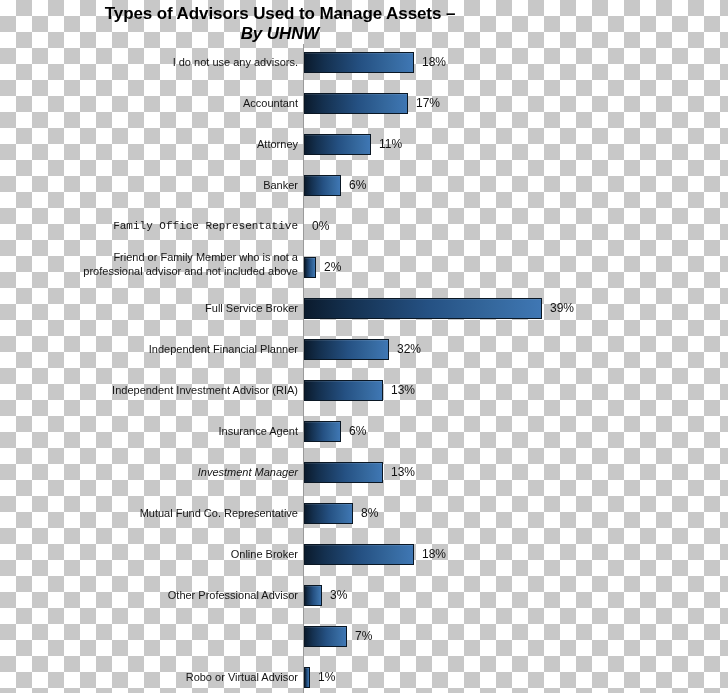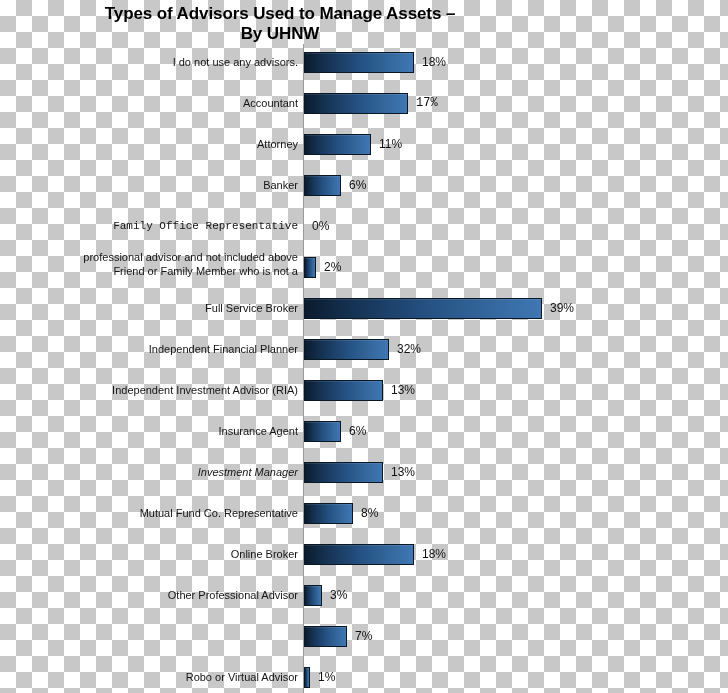--- a/index.html
+++ b/index.html
@@ -32,21 +32,21 @@
     left: 0;
     top: 4px;
     width: 560px;
     text-align: center;
     font-size: 17px;
     font-weight: bold;
     color: #000000;
     line-height: 20px;
     letter-spacing: -0.1px;
   }
-  .chart-title .line2 { display: block; }
+  .chart-title .line2 { display: block; font-style: italic; }
 
   
   .plot {
     position: absolute;
     left: 0;
     top: 44px;
     width: 728px;
     height: 649px;
   }
 
@@ -124,21 +124,21 @@
           <div class="bar-wrap" style="top: 8px; width: 110px;">
             <div class="bar" style="width: 110px;"></div>
           </div>
           <div class="value-label" style="left: 422px; top: 11px;">18%</div>
         </div>
         <div class="row" style="top: 41px;">
           <div class="cat-label" style="top: 12px;">Accountant</div>
           <div class="bar-wrap" style="top: 8px; width: 104px;">
             <div class="bar" style="width: 104px;"></div>
           </div>
-          <div class="value-label" style="left: 416px; top: 11px; font-family: Liberation Mono, monospace;">17%</div>
+          <div class="value-label" style="left: 416px; top: 11px;">17%</div>
         </div>
         <div class="row" style="top: 82px;">
           <div class="cat-label" style="top: 12px;">Attorney</div>
           <div class="bar-wrap" style="top: 8px; width: 67px;">
             <div class="bar" style="width: 67px;"></div>
           </div>
           <div class="value-label" style="left: 379px; top: 11px;">11%</div>
         </div>
         <div class="row" style="top: 123px;">
           <div class="cat-label" style="top: 12px;">Banker</div>
@@ -149,22 +149,22 @@
         </div>
         <div class="row" style="top: 164px;">
           <div class="cat-label" style="top: 12px; font-family: Liberation Mono, monospace;">Family Office Representative</div>
           <div class="bar-wrap" style="top: 8px; width: 0px;">
             <div class="bar zero" style="width: 0px;"></div>
           </div>
           <div class="value-label" style="left: 312px; top: 11px;">0%</div>
         </div>
         <div class="row" style="top: 205px;">
           <div class="cat-label two-line" style="top: 2px;">
+            <div>Friend or Family Member who is not a</div>
             <div>professional advisor and not included above</div>
-            <div>Friend or Family Member who is not a</div>
           </div>
           <div class="bar-wrap" style="top: 8px; width: 12px;">
             <div class="bar" style="width: 12px;"></div>
           </div>
           <div class="value-label" style="left: 324px; top: 11px;">2%</div>
         </div>
         <div class="row" style="top: 246px;">
           <div class="cat-label" style="top: 12px;">Full Service Broker</div>
           <div class="bar-wrap" style="top: 8px; width: 238px;">
             <div class="bar" style="width: 238px;"></div>

